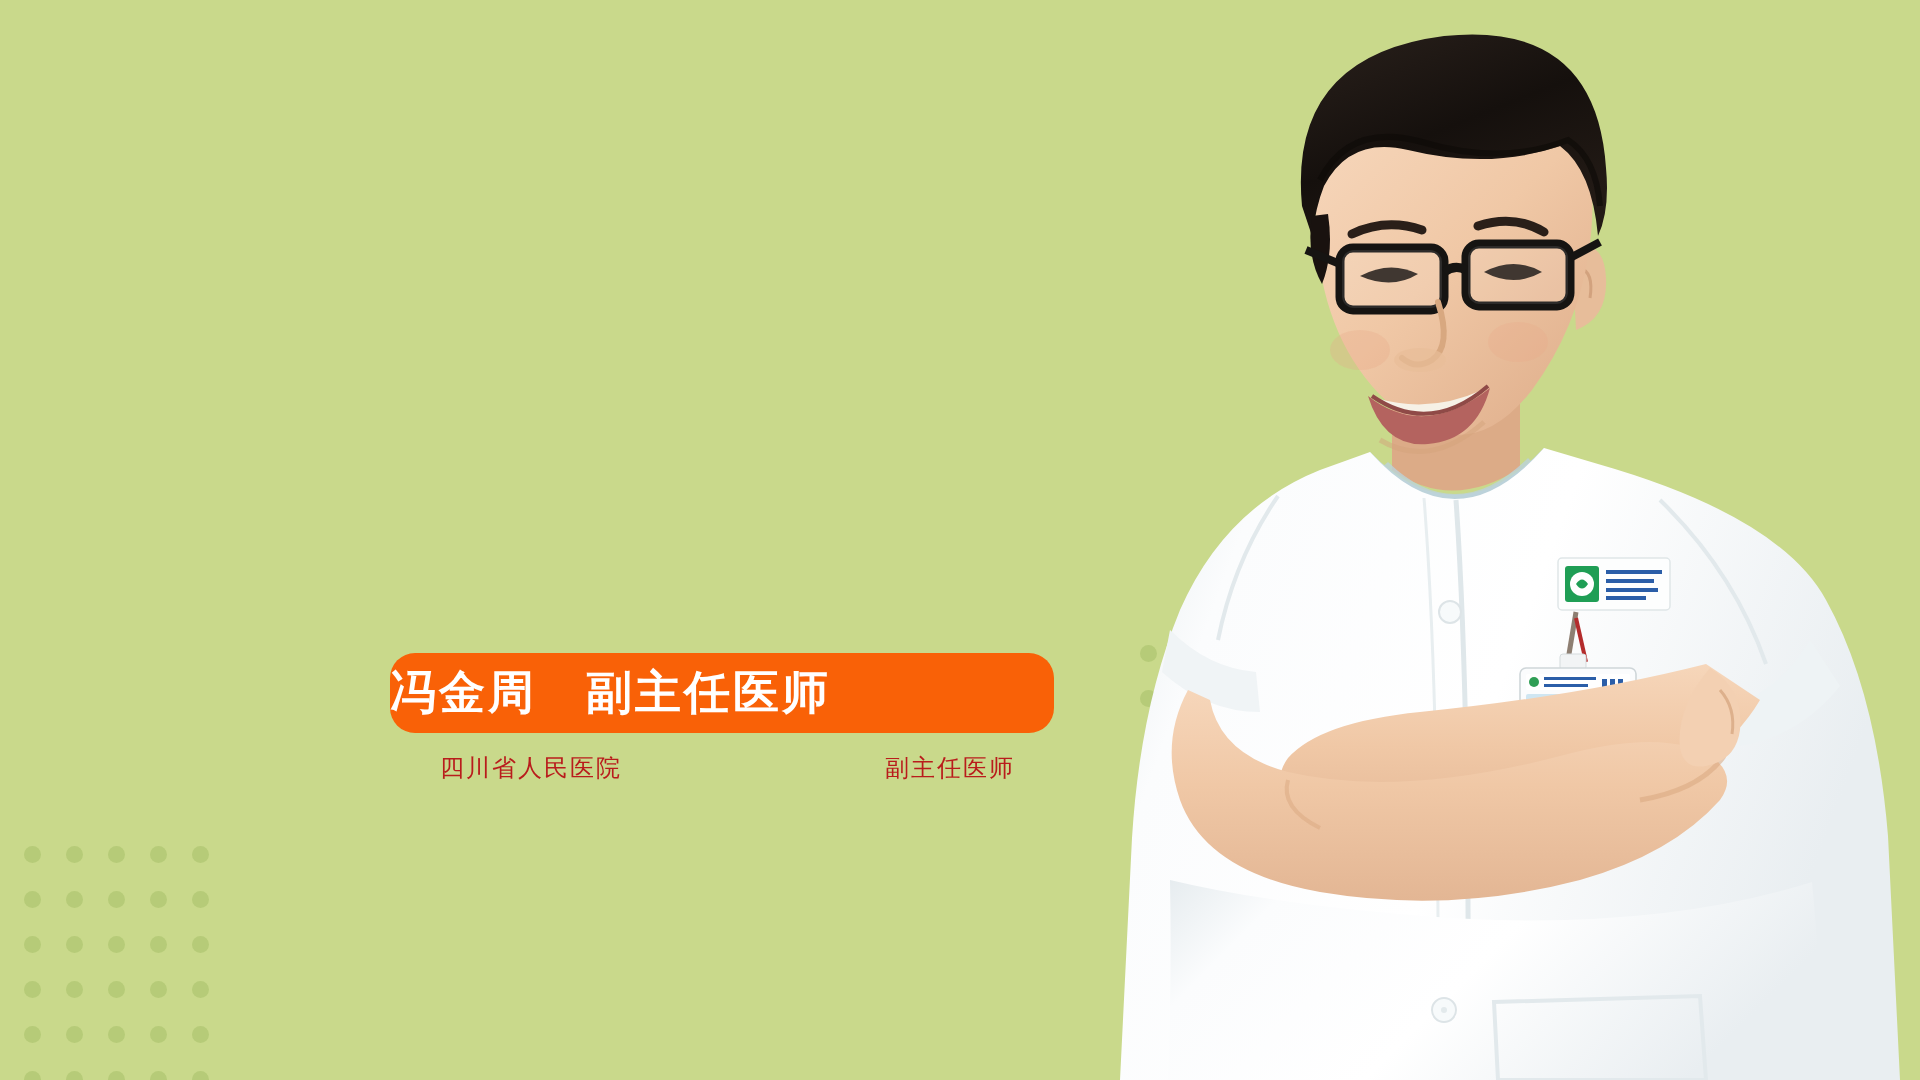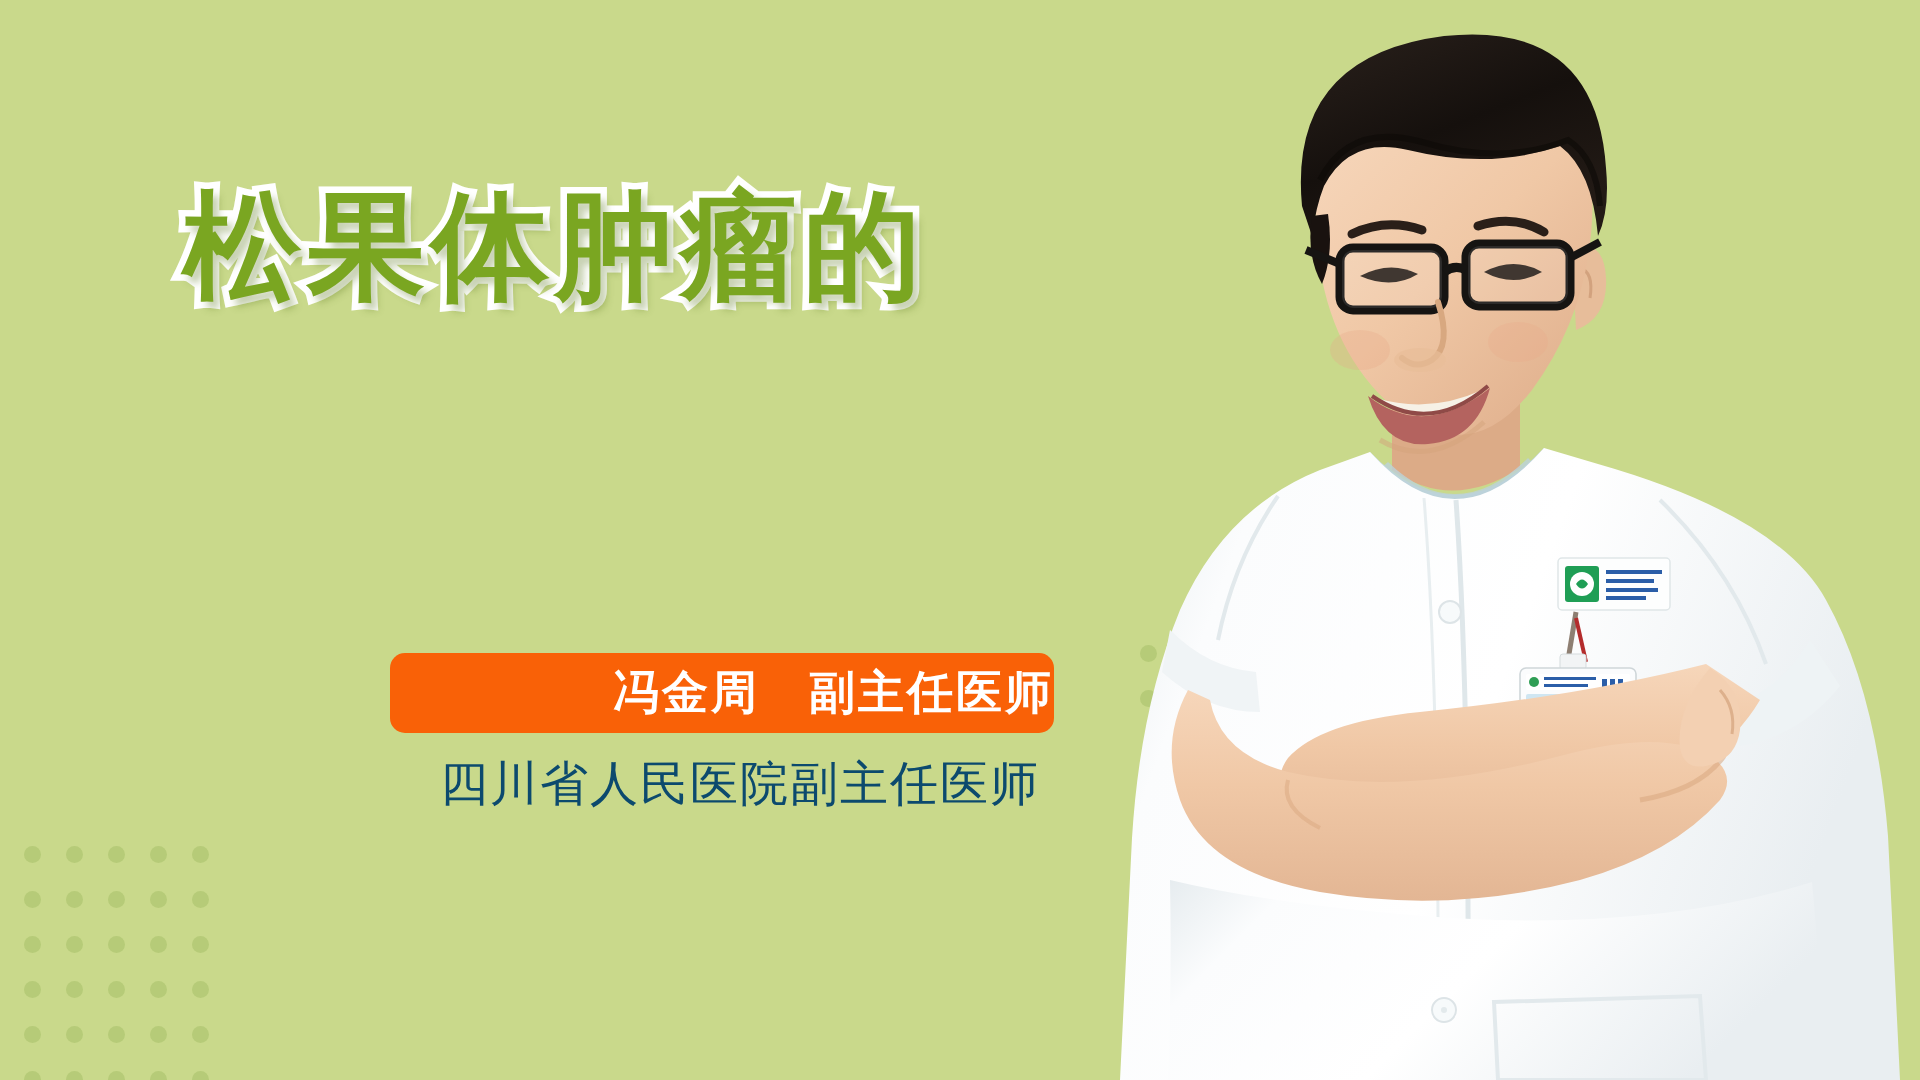--- a/index.html
+++ b/index.html
@@ -50,24 +50,24 @@
     text-shadow:6px 7px 7px rgba(92,120,30,0.34);
     white-space:nowrap;
   }
 
   
   .name-badge {
     position:absolute;
     left:390px; top:653px;
     width:664px; height:80px;
     background:#f96107;
-    border-radius:15px;
+    border-radius:25px;
     display:flex;
     align-items:center;
-    justify-content:flex-end;
+    justify-content:flex-start;
     font-family:Liberation Serif, serif;
   }
   .name-badge .nb-text {
     color:#ffffff;
     font-size:46px;
     font-weight:bold;
     letter-spacing:3px;
     white-space:pre;
   }
 
@@ -75,22 +75,22 @@
   .affiliation {
     position:absolute;
     left:390px; top:752px;
     width:670px;
     display:flex;
     align-items:center;
     justify-content:space-between;
     padding:0 45px 0 50px;
   }
   .affiliation span {
-    color:#0c4a6e;
-    font-size:48px;
+    color:#b91c1c;
+    font-size:24px;
     letter-spacing:2px;
     white-space:nowrap;
     font-family:Liberation Serif, serif;
   }
 
   
   .doctor {
     position:absolute;
     left:1020px; top:0;
     width:900px; height:1080px;
@@ -330,21 +330,20 @@
       <path d="M352,396 q58,40 116,-10" stroke="#8f4a47" stroke-width="4" fill="none"></path>
 
       <ellipse cx="340" cy="350" rx="30" ry="20" fill="#e8a887" opacity="0.3"></ellipse>
       <ellipse cx="498" cy="342" rx="30" ry="20" fill="#e8a887" opacity="0.28"></ellipse>
 
       <path d="M360,440 q50,30 104,-18" stroke="#d3a37c" stroke-width="5" fill="none" opacity="0.5"></path>
     </svg>
   </div>
 
   <div class="title-block">
-    <div class="title-line">松果体肿瘤的</div>
   </div>
 
   <div class="name-badge">
     <span class="nb-text">冯金周　副主任医师</span>
   </div>
 
   <div class="affiliation">
     <span>四川省人民医院</span>
     <span>副主任医师</span>
   </div>

